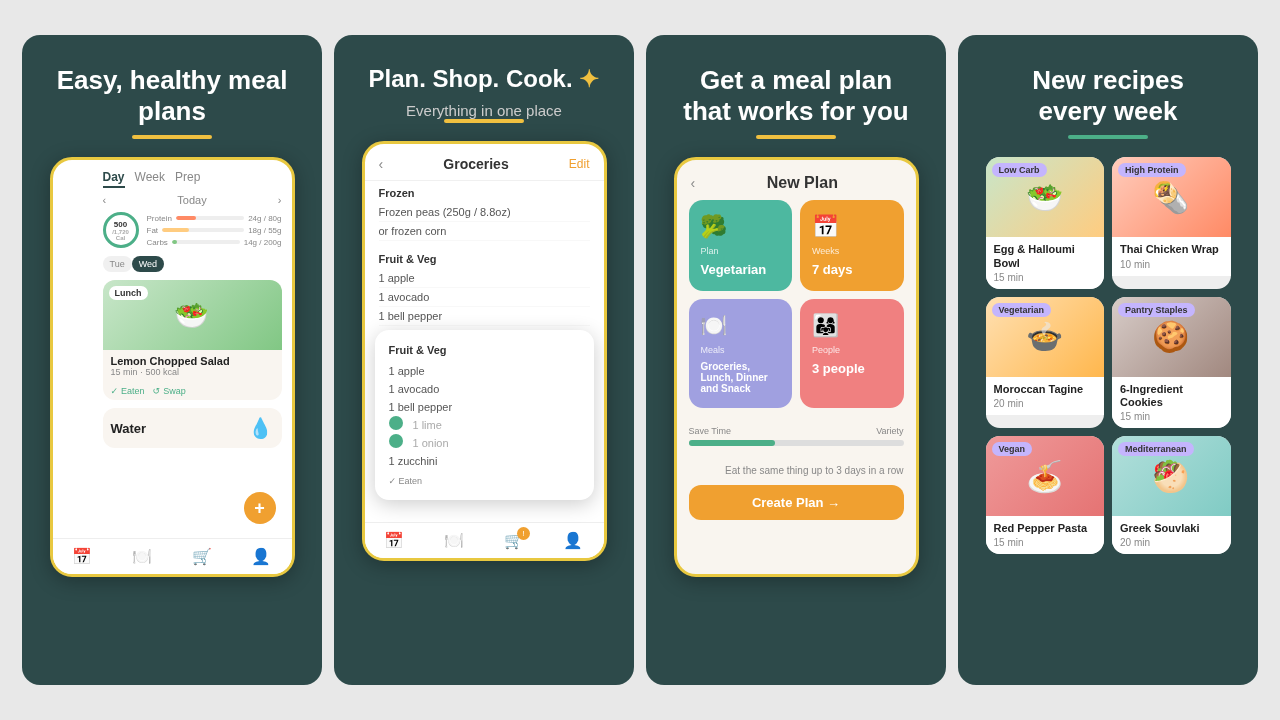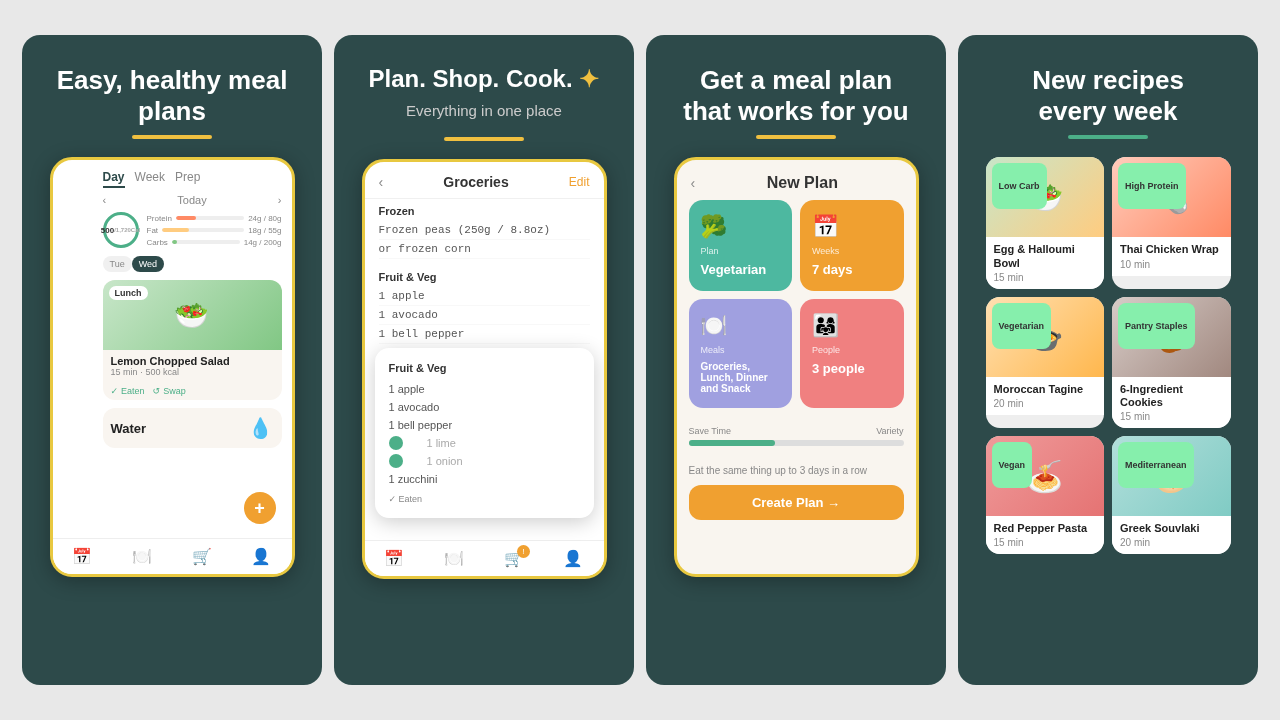--- a/index.html
+++ b/index.html
@@ -39,21 +39,20 @@
       font-size: 26px;
       font-weight: 700;
       text-align: center;
       line-height: 1.2;
       margin-bottom: 8px;
     }
     .panel-subtitle {
       color: #ccc;
       font-size: 15px;
       text-align: center;
-      margin-bottom: 18px;
     }
     
     .underline-yellow {
       width: 80px;
       height: 4px;
       background: #f0c040;
       border-radius: 2px;
       margin: 0 auto 18px;
     }
     .underline-green {
@@ -113,20 +112,21 @@
       margin-bottom: 8px;
     }
     .calorie-circle {
       width: 36px;
       height: 36px;
       border-radius: 50%;
       border: 3px solid #4caf88;
       display: flex;
       align-items: center;
       justify-content: center;
+      flex-direction: column;
       font-size: 7px;
       color: #333;
       font-weight: 600;
     }
     .macro-bars {
       display: flex;
       flex-direction: column;
       gap: 3px;
       flex: 1;
     }
@@ -308,21 +308,20 @@
       font-size: 11px;
       font-weight: 700;
       color: #333;
       margin-bottom: 4px;
     }
     .grocery-item {
       font-size: 11px;
       color: #555;
       padding: 3px 0;
       border-bottom: 1px solid #f8f8f8;
-      font-family: Liberation Mono, monospace;
     }
     .grocery-popup {
       position: absolute;
       top: 45%;
       left: 10px;
       right: 10px;
       background: white;
       border-radius: 14px;
       padding: 14px;
       box-shadow: 0 4px 20px rgba(0,0,0,0.2);
@@ -337,22 +336,21 @@
     .popup-item {
       font-size: 11px;
       color: #555;
       padding: 3px 0;
     }
     .popup-item.checked {
       color: #aaa;
     }
     .popup-item-row {
       display: flex;
-      align-items: center;
-      gap: 24px;
+      gap: 10px;
     }
     .green-dot {
       width: 14px;
       height: 14px;
       background: #4caf88;
       border-radius: 50%;
       flex-shrink: 0;
     }
     .popup-check {
       font-size: 9px;
@@ -465,21 +463,21 @@
     }
     .slider-fill {
       height: 100%;
       width: 40%;
       background: #4caf88;
       border-radius: 3px;
     }
     .plan-desc {
       font-size: 10px;
       color: #888;
-      text-align: left;
+      text-align: right;
       padding: 0 12px 8px;
       line-height: 1.3;
     }
     .create-plan-btn {
       margin: 0 12px;
       background: #f0a030;
       color: white;
       border: none;
       border-radius: 12px;
       padding: 10px;
@@ -523,23 +521,23 @@
     .recipe-img.halloumi { background: linear-gradient(135deg, #c8e6c9, #ffcc80); }
     .recipe-img.thai { background: linear-gradient(135deg, #ffccbc, #ff8a65); }
     .recipe-img.moroccan { background: linear-gradient(135deg, #ffe0b2, #ffb74d); }
     .recipe-img.cookies { background: linear-gradient(135deg, #d7ccc8, #a1887f); }
     .recipe-img.pasta { background: linear-gradient(135deg, #ef9a9a, #e57373); }
     .recipe-img.souvlaki { background: linear-gradient(135deg, #b2dfdb, #80cbc4); }
     .recipe-tag {
       position: absolute;
       top: 6px;
       left: 6px;
-      background: #86efac;
+      background: #c4b5fd;
       border-radius: 8px;
-      padding: 18px 7px;
+      padding: 2px 7px;
       font-size: 9px;
       font-weight: 600;
       color: #333;
     }
     .recipe-info {
       padding: 6px 8px;
       background: white;
     }
     .recipe-name {
       font-size: 11px;

